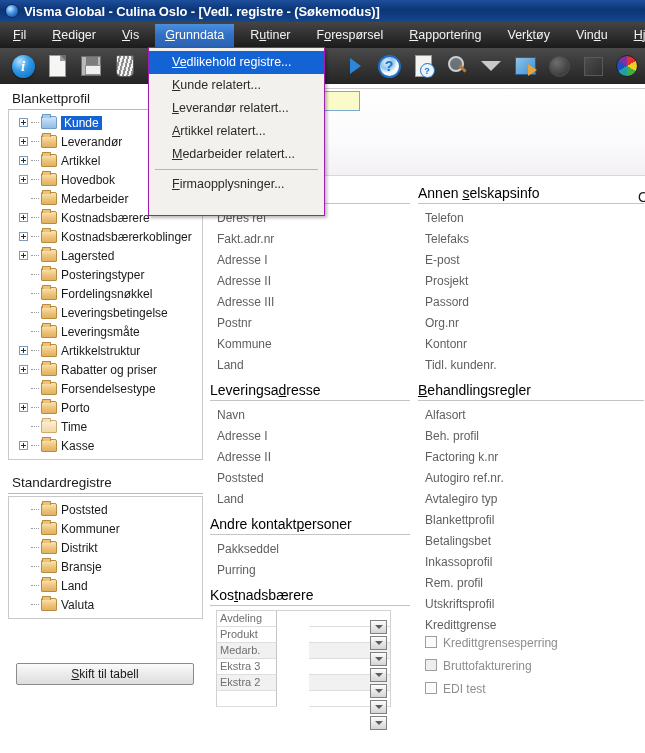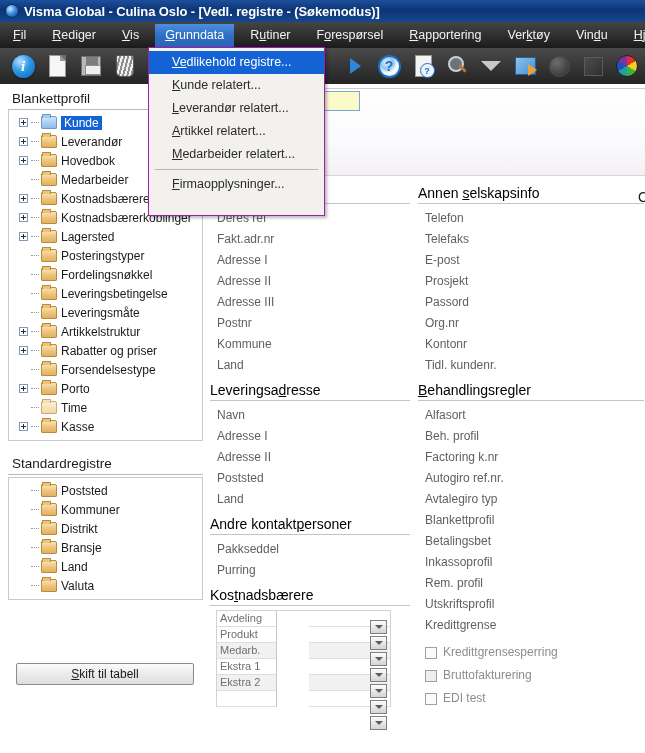--- a/index.html
+++ b/index.html
@@ -303,21 +303,21 @@
   }
   .grp-head .acc { text-decoration: underline; }
   .fld {
     font-size: 12px; color: #5f5f5f;
     height: 21px; line-height: 21px;
     padding-left: 7px;
     white-space: nowrap;
   }
   .spacer6 { height: 6px; }
   .chk-row {
-    display: flex; align-items: flex-end;
+    display: flex; align-items: flex-start;
     height: 23px; padding-left: 7px;
   }
   .chk {
     width: 12px; height: 12px; flex: 0 0 auto;
     border: 1px solid #9f9f9f; background: #fbfbfb;
     margin-right: 6px;
   }
   .chk.grey { background: #eeeeee; }
   .chk-label { font-size: 12px; color: #8d8d8d; white-space: nowrap; }
 
@@ -442,20 +442,26 @@
           <div class="plus"></div>
           <div class="dots"></div>
           <div class="folder open-blue"></div>
           <span class="tlabel sel">Kunde</span>
         </div>
         <div class="tnode">
           <div class="plus"></div>
           <div class="dots"></div>
           <div class="folder"></div>
           <span class="tlabel">Leverandør</span>
+        </div>
+        <div class="tnode">
+          <div class="plus"></div>
+          <div class="dots"></div>
+          <div class="folder"></div>
+          <span class="tlabel">Artikkel</span>
         </div>
         <div class="tnode">
           <div class="plus"></div>
           <div class="dots"></div>
           <div class="folder"></div>
           <span class="tlabel">Hovedbok</span>
         </div>
         <div class="tnode">
           <div class="plus hidden"></div>
           <div class="dots"></div>
@@ -615,21 +621,21 @@
         </div>
         <div class="krow">
           <div class="kname">Produkt</div>
           <div class="kval"></div>
         </div>
         <div class="krow alt">
           <div class="kname">Medarb.</div>
           <div class="kval"></div>
         </div>
         <div class="krow">
-          <div class="kname">Ekstra 1</div>
+          <div class="kname">Ekstra 3</div>
           <div class="kval"></div>
         </div>
         <div class="krow alt">
           <div class="kname">Ekstra 2</div>
           <div class="kval"></div>
         </div>
         <div class="krow">
           <div class="kname"></div>
           <div class="kval"></div>
         </div>

